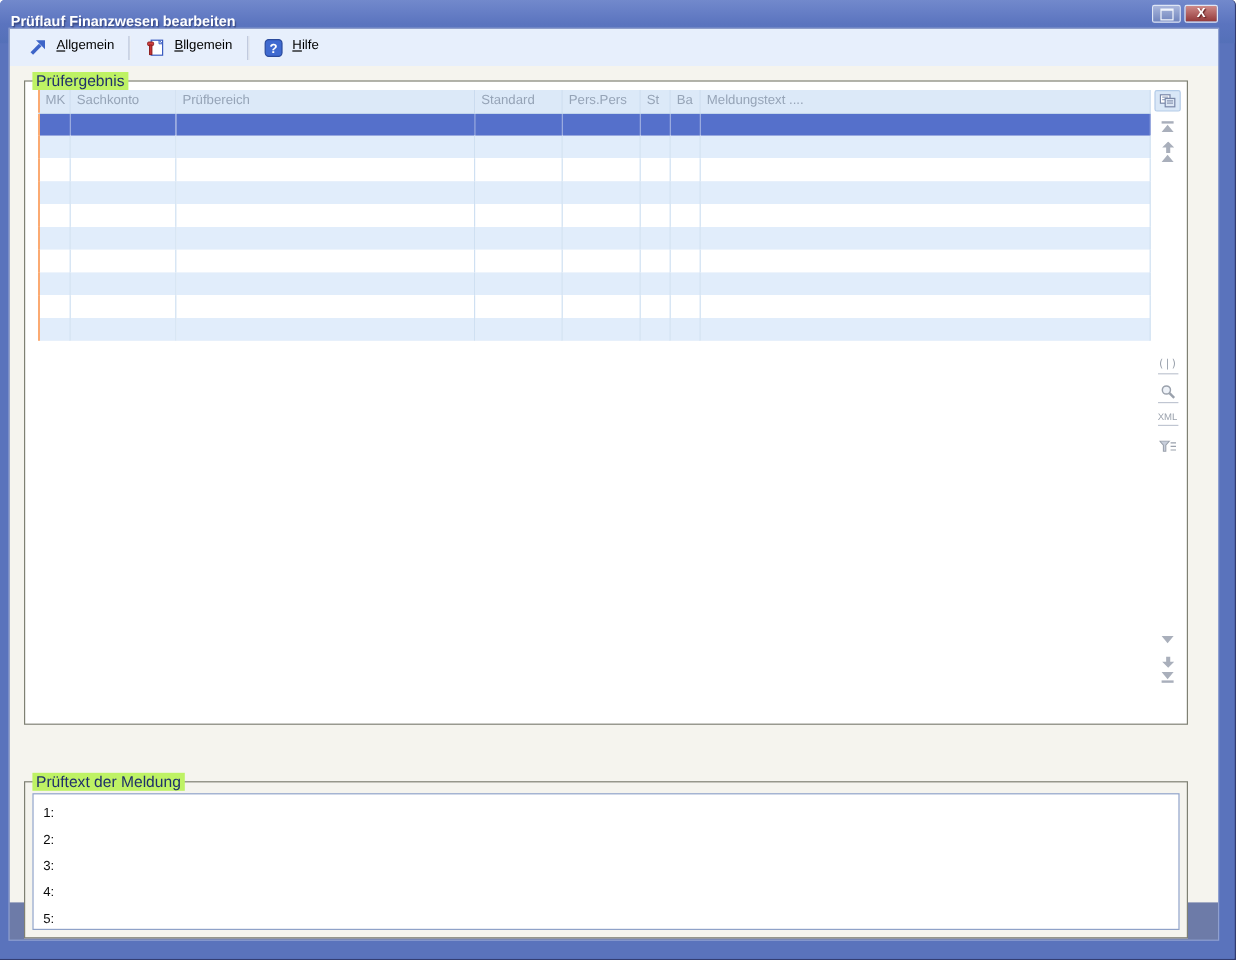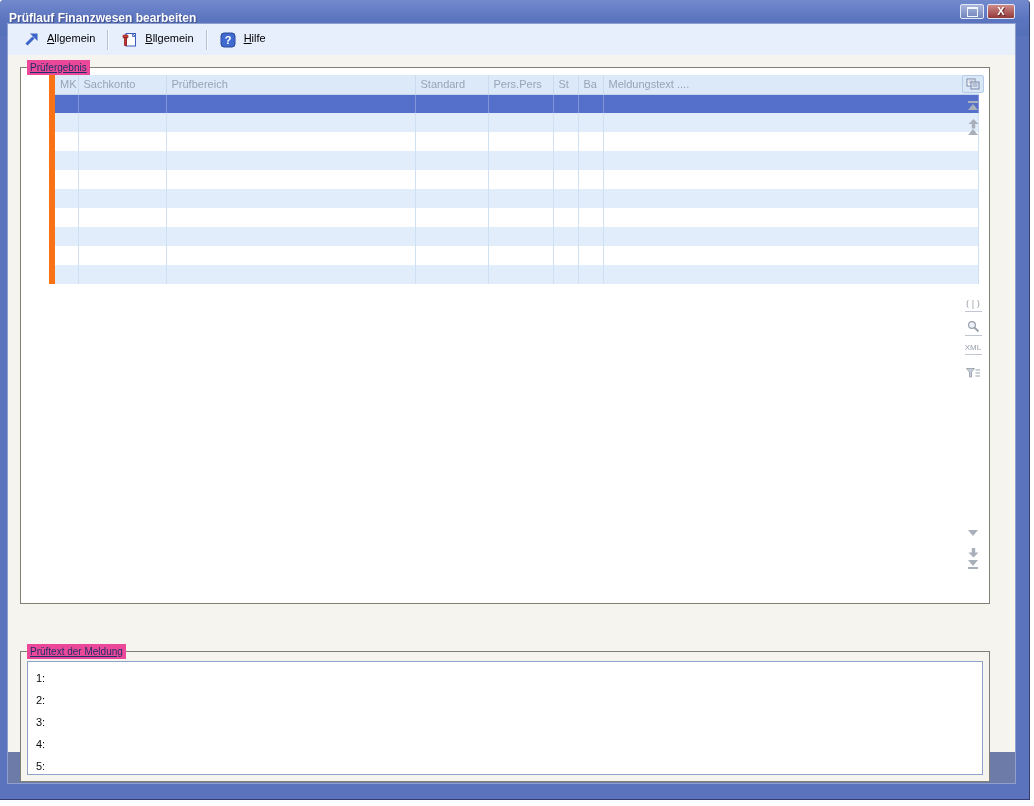--- a/index.html
+++ b/index.html
@@ -62,30 +62,30 @@
     box-shadow:inset 1px 1px 0 #ffffff;
   }
   
   .pane{
     position:relative;background:#f5f4ee;height:697px;
   }
   .groupbox{
     position:absolute;border:1px solid #7f8073;background:#ffffff;box-sizing:border-box;
   }
   .groupbox .legend{
-    position:absolute;top:-8px;left:6px;background:#ec4899;padding:0 3px;
-    font-size:10px;color:#20306a;line-height:15px;text-decoration:underline;
+    position:absolute;top:-8px;left:6px;background:#bef264;padding:0 3px;
+    font-size:13px;color:#20306a;line-height:15px;
   }
   .g1{left:12px;top:12px;width:970px;height:537px;}
   .g2{left:12px;top:560px;width:970px;height:131px;background:#f5f4ee;margin-top:36px;}
   
   .tbl{
-    position:absolute;left:28px;top:7px;width:926px;
+    position:absolute;left:11px;top:7px;width:926px;
     border-collapse:collapse;table-layout:fixed;font-size:11px;color:#0a0a0a;
-    border-left:6px solid #f97316;
+    border-left:1px solid #f97316;
     padding-left:21px;
   }
   .col-mk{width:26px;} .col-kat{width:88px;} .col-pb{width:249px;}
   .col-sk{width:73px;} .col-pk{width:65px;} .col-st{width:25px;}
   .col-ba{width:25px;} .col-mt{width:375px;}
   .tbl th{
     background:#dce9f8;color:#96a4b7;font-weight:normal;text-align:left;
     height:19px;padding:0 5px;border-right:1px solid #cadbef;
     border-bottom:1px solid #c3d6ec;white-space:nowrap;overflow:hidden;box-sizing:border-box;
   }

